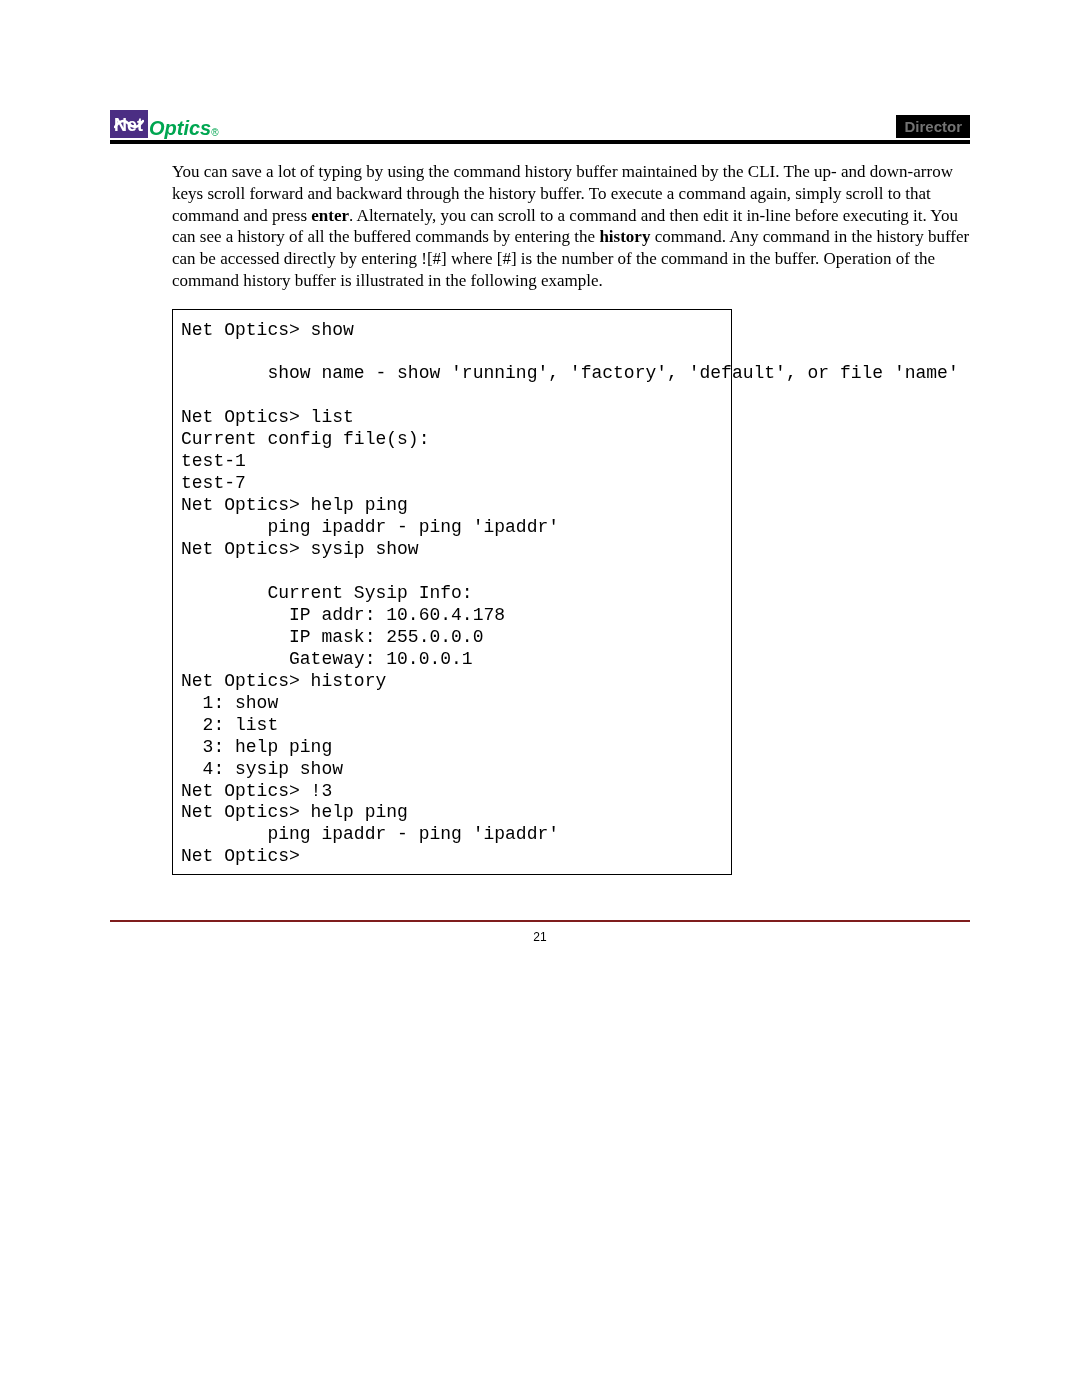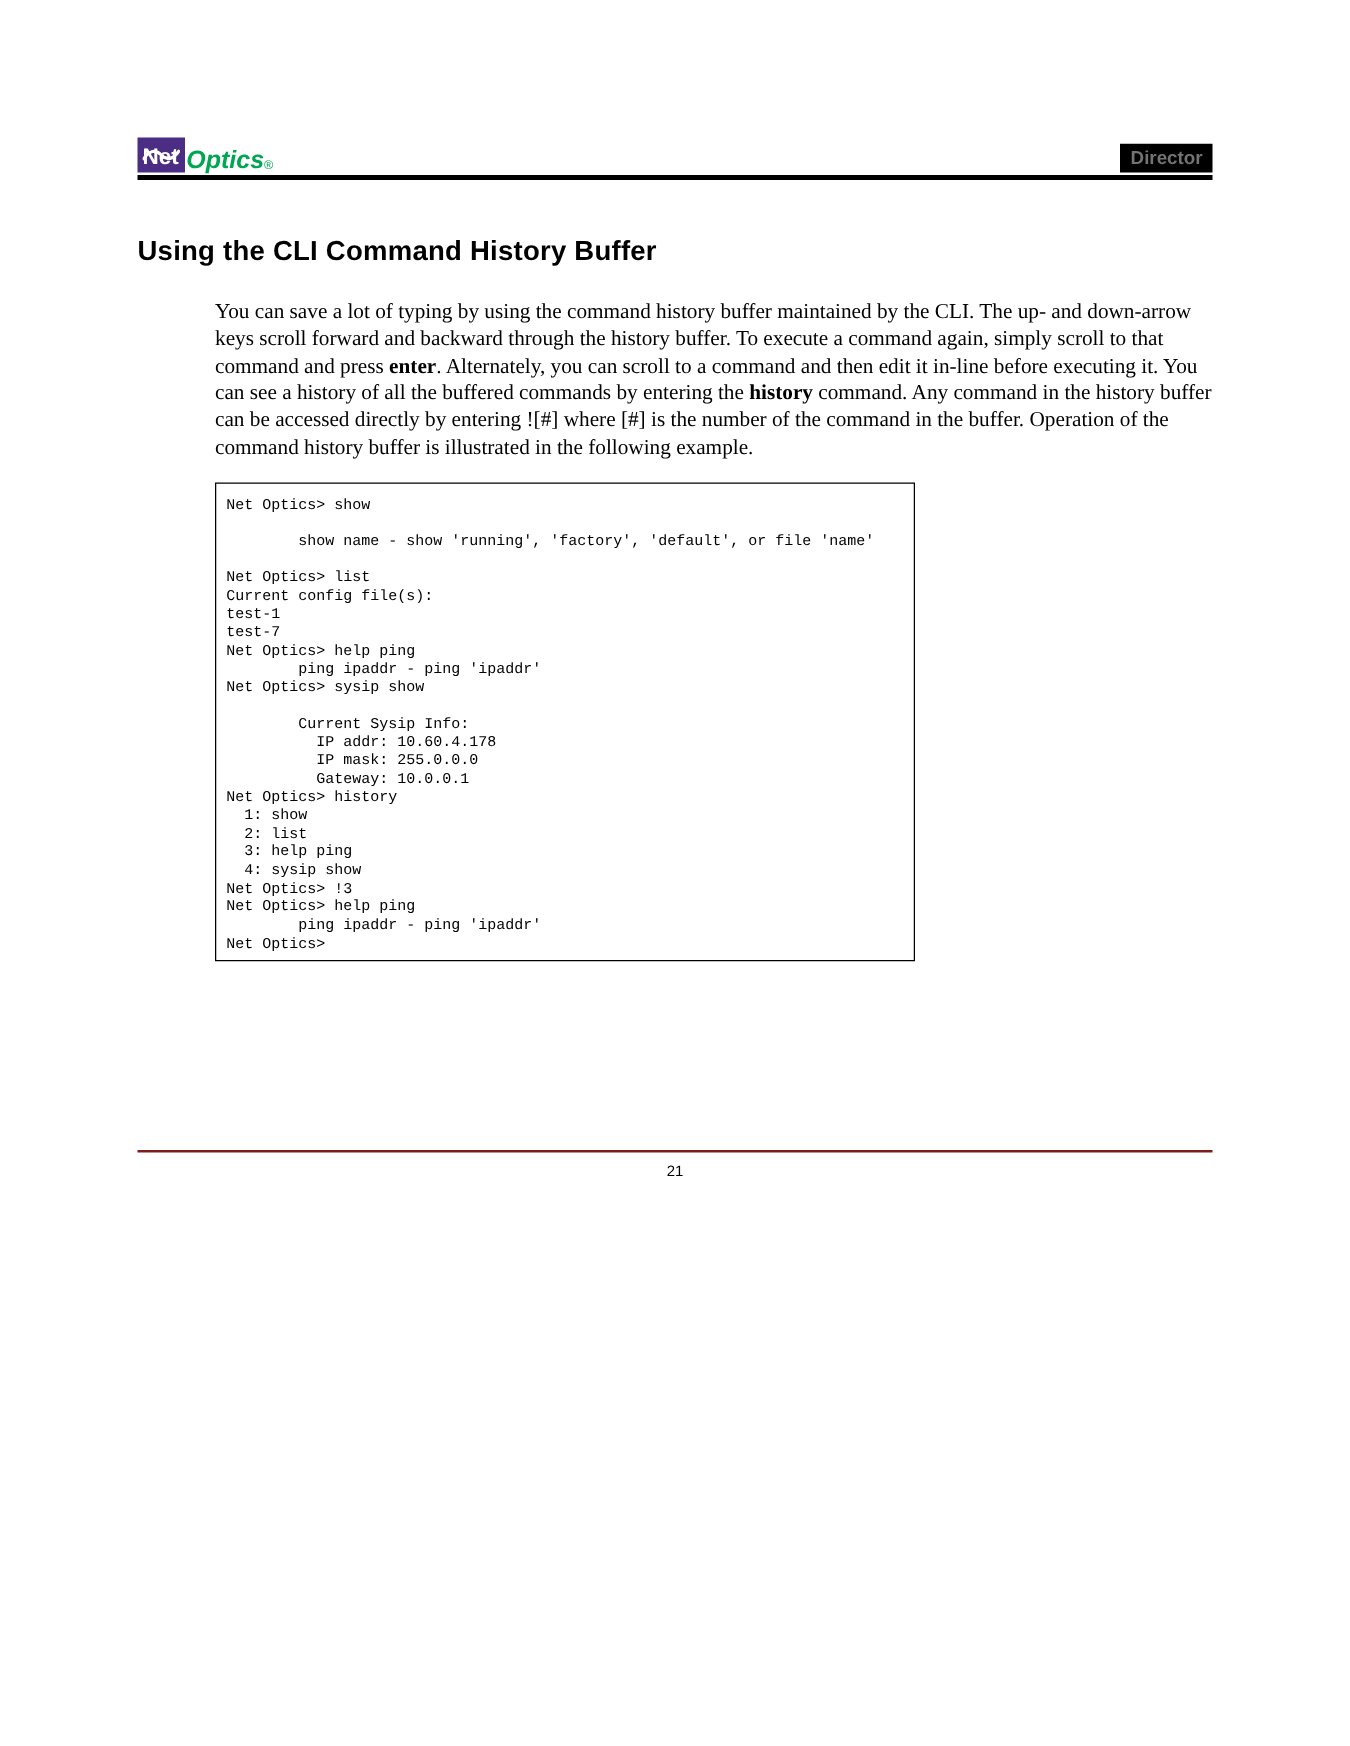--- a/index.html
+++ b/index.html
@@ -93,21 +93,21 @@
   .cli-box {
     border: 1px solid #000;
     margin: 14px 0 4px 62px;
     width: 560px;
     padding: 10px 8px 6px 8px;
     box-sizing: border-box;
   }
   .cli-box pre {
     margin: 0;
     font-family: "Courier New", Courier, monospace;
-    font-size: 12px;
+    font-size: 18px;
     line-height: 1.22;
     white-space: pre;
   }
   .figure-caption {
     font-family: Arial, Helvetica, sans-serif;
     font-weight: 700;
     font-size: 14px;
     margin: 8px 0 0 62px;
   }
   .footer {
@@ -136,21 +136,20 @@
           </svg>
         </div>
         <span class="logo-net-white">Net</span>
       </div>
       <span class="logo-optics">Optics</span>
       <span class="logo-reg">®</span>
     </div>
     <div class="director-badge">Director</div>
   </div>
 
-  <h2 class="section-title">Using the CLI Command History Buffer</h2>
 
   <p class="body-text">
     <span>You can save a lot of typing by using the command history buffer maintained by the CLI. The up- and down-arrow keys scroll forward and backward through the history buffer. To execute a command again, simply scroll to that command and press </span><b>enter</b><span>. Alternately, you can scroll to a command and then edit it in-line before executing it. You can see a history of all the buffered commands by entering the </span><b>history</b><span> command. Any command in the history buffer can be accessed directly by entering ![#] where [#] is the number of the command in the buffer. Operation of the command history buffer is illustrated in the following example.</span>
   </p>
 
   <div class="cli-box">
     <pre>Net Optics&gt; show
 
         show name - show 'running', 'factory', 'default', or file 'name'
 

